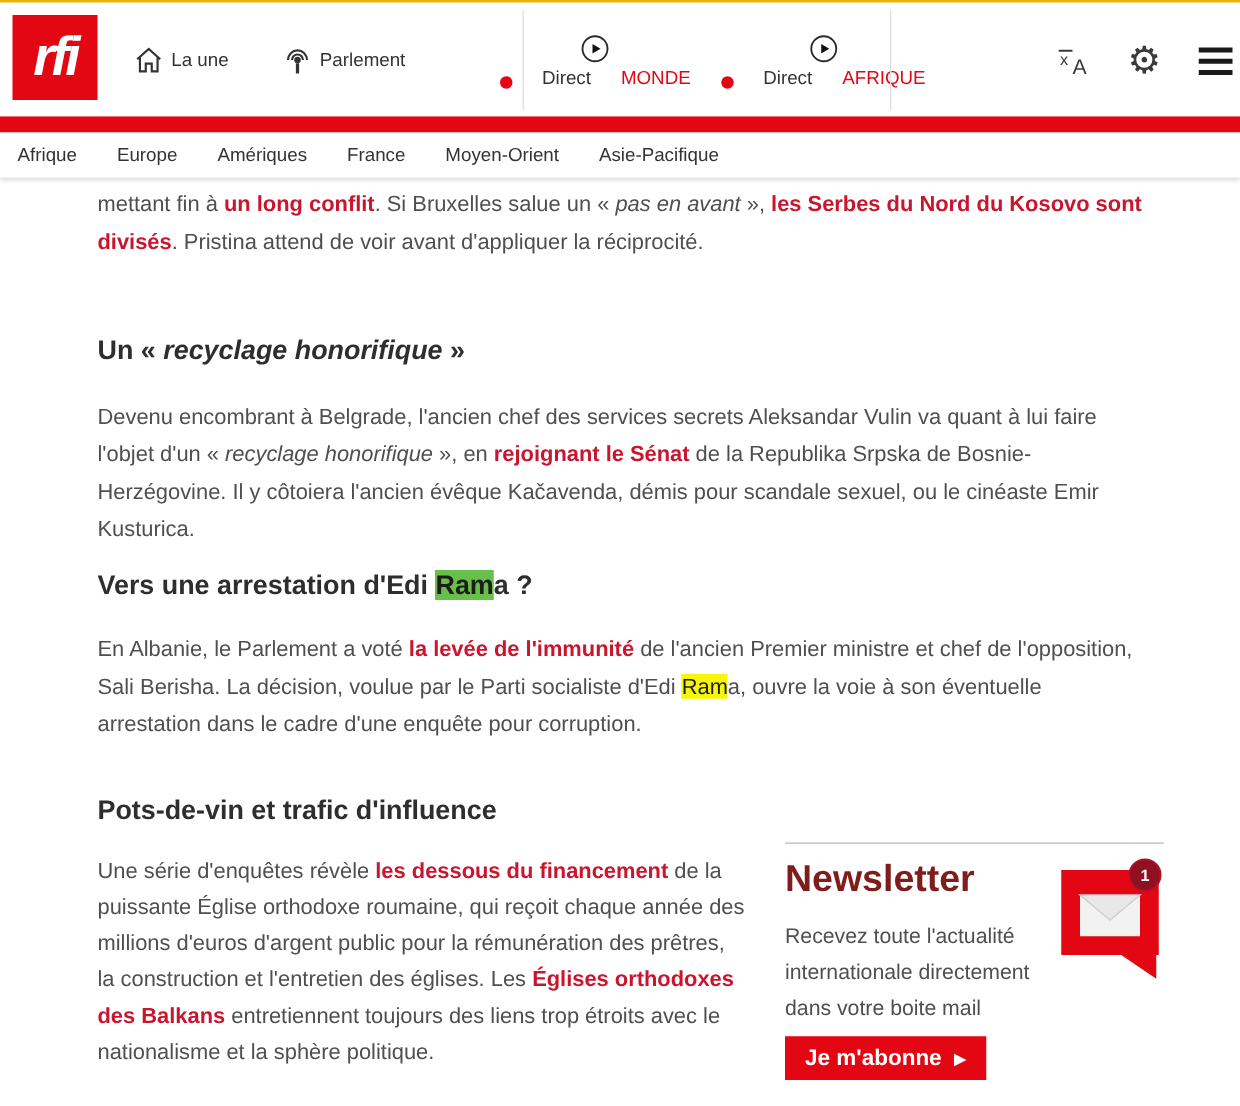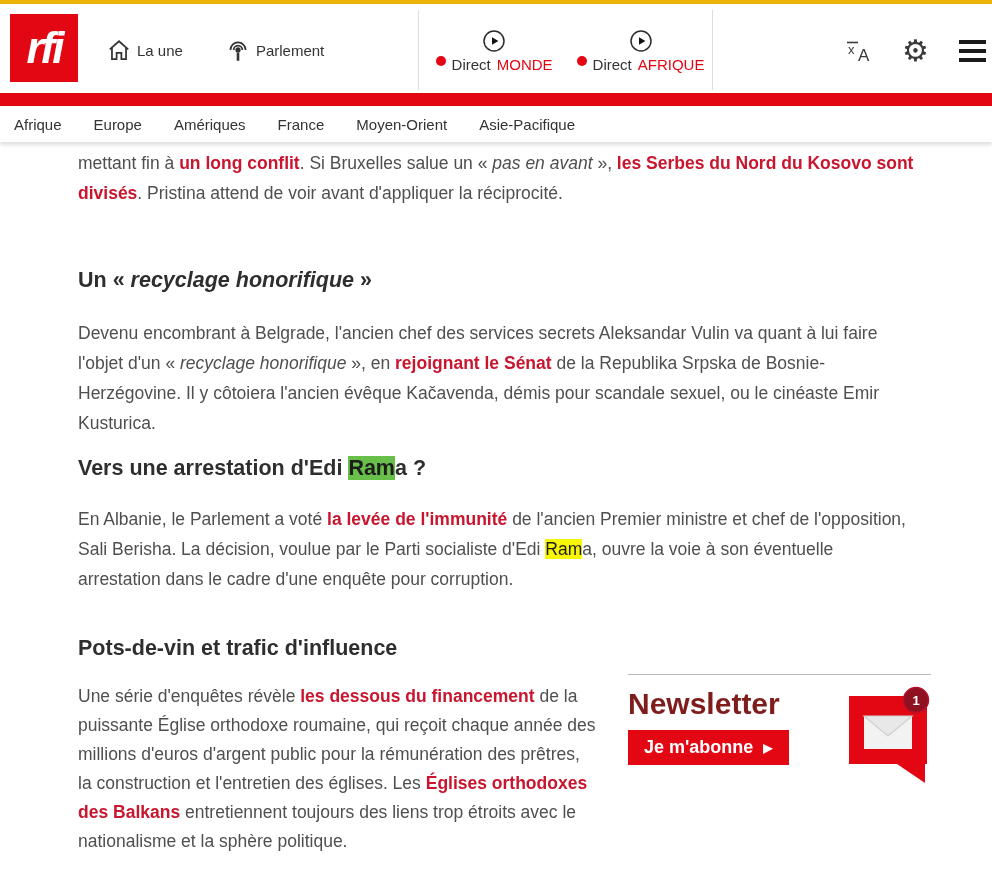--- a/index.html
+++ b/index.html
@@ -10,32 +10,32 @@
     --badge-red:#8f1020;
     --ink:#2e2e2e;
     --body:#4f4f4f;
     --nav-ink:#333;
   }
   *{box-sizing:border-box}
   body{margin:0;width:992px;height:885px;overflow:hidden;background:#fff;
        font-family:"Liberation Sans",sans-serif;color:var(--body)}
 
   
-  #header{position:relative;height:93px;background:#fff;border-top:4px solid #eab308}
+  #header{position:relative;height:93px;background:#fff;border-top:2px solid #eab308}
   .logo{position:absolute;left:10px;top:10px;width:68px;height:68px;background:var(--brand-red);
         color:#fff;display:flex;align-items:center;justify-content:center;
         font-weight:700;font-size:44px;letter-spacing:-3px;font-style:italic}
   .main-nav{position:absolute;left:106px;top:0;height:93px;display:flex;align-items:center;gap:42px}
   .nav-item{display:flex;flex-direction:row;align-items:center;gap:5px;cursor:pointer}
   .nav-item .lbl{font-size:15px;color:var(--nav-ink)}
   .vdiv{position:absolute;top:6px;width:1px;height:80px;background:#ddd}
   .direct-group{position:absolute;left:432px;top:0;width:276px;height:93px;
                 display:flex;align-items:center;justify-content:center;gap:24px}
   .direct-item{display:flex;flex-direction:column;align-items:center;gap:3px;cursor:pointer}
-  .direct-line{display:flex;align-items:flex-start;gap:6px;font-size:15px;color:var(--nav-ink)}
+  .direct-line{display:flex;align-items:flex-end;gap:24px;font-size:15px;color:var(--nav-ink)}
   .reddot{width:10px;height:10px;border-radius:50%;background:var(--brand-red)}
   .channel{color:var(--brand-red)}
   .right-icons{position:absolute;right:6px;top:0;height:93px;display:flex;align-items:center;gap:30px}
   .gear{font-size:30px;color:#3a3a3a;line-height:1;cursor:pointer}
   .burger{display:flex;flex-direction:column;gap:5px;cursor:pointer}
   .burger span{display:block;width:27px;height:4px;background:#1a1a1a}
 
   #redbar{height:13px;background:var(--brand-red)}
 
   
@@ -185,20 +185,21 @@
         <span class="nl-icon">
           <svg width="84" height="98" viewBox="0 0 84 98">
             <rect x="2" y="10" width="78" height="68" fill="#e30613"></rect>
             <polygon points="50,78 78,78 78,97" fill="#e30613"></polygon>
             <rect x="17" y="30" width="48" height="33" fill="#f2f2f2"></rect>
             <polygon points="17,30 41,50 65,30" fill="#e8e8e8" stroke="#cfcfcf" stroke-width="1.2"></polygon>
             <circle cx="69" cy="14" r="12.5" fill="#8f1020" stroke="#b3122a" stroke-width="1.5"></circle>
             <text x="69" y="19" font-size="13" font-weight="bold" fill="#fff" text-anchor="middle" font-family="Liberation Sans, sans-serif">1</text>
           </svg>
         </span>
+        <div class="nl-desc">Recevez toute l'actualité internationale directement dans votre boite mail</div>
         <button class="nl-btn">
           <span>Je m'abonne</span>
           <span class="arrow">▶</span>
         </button>
         
       </aside>
     </div>
 
   </div>
 </main>

